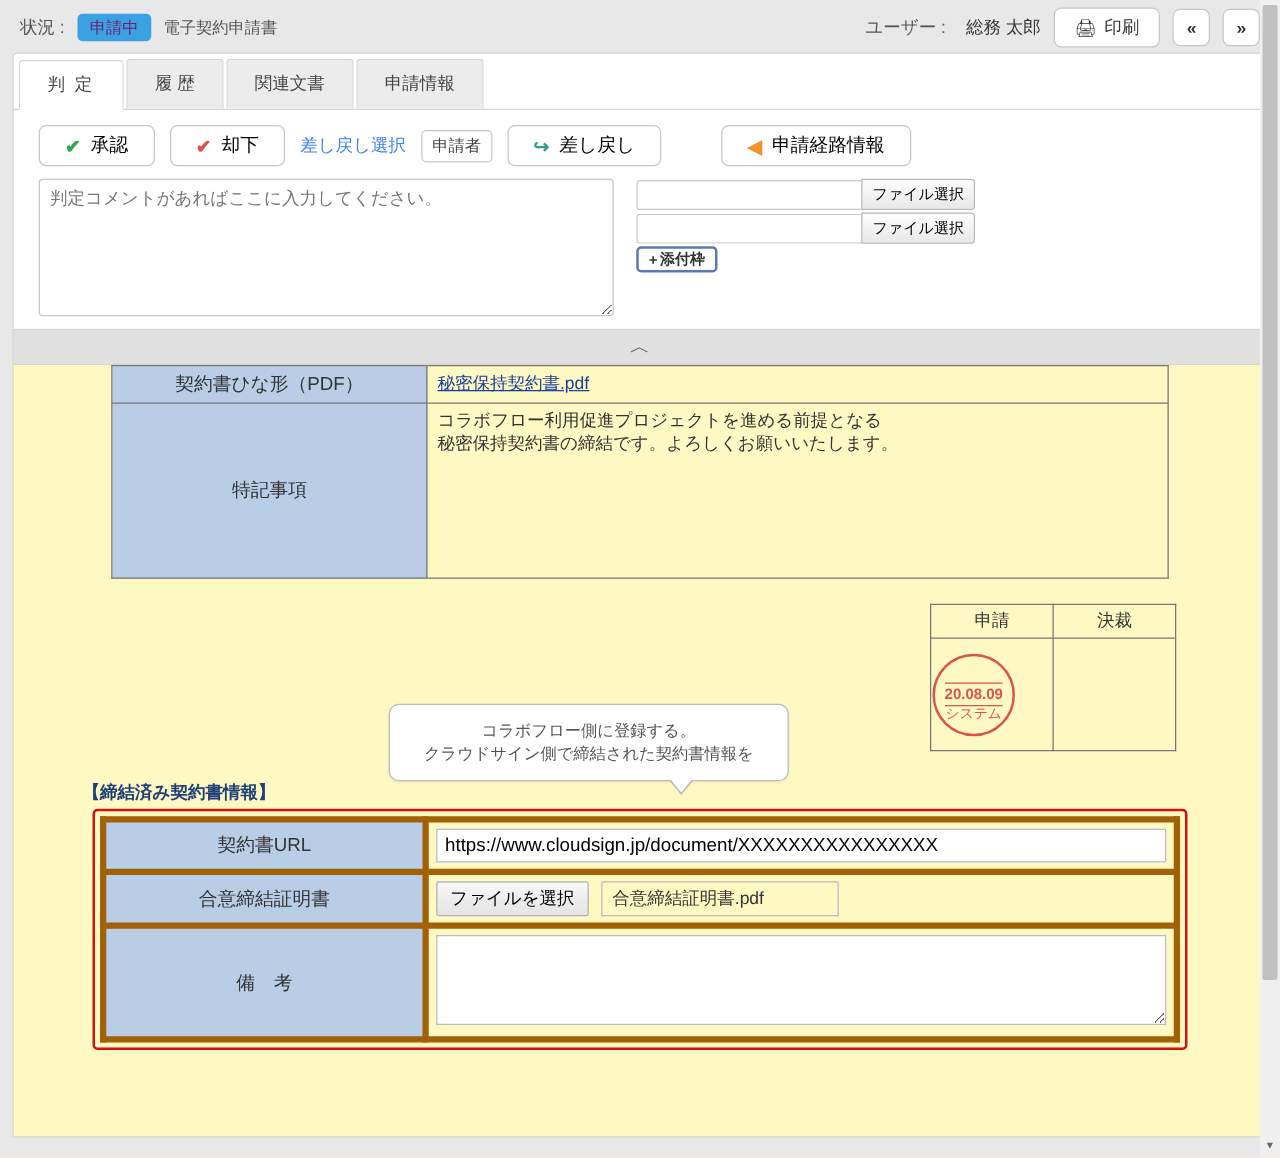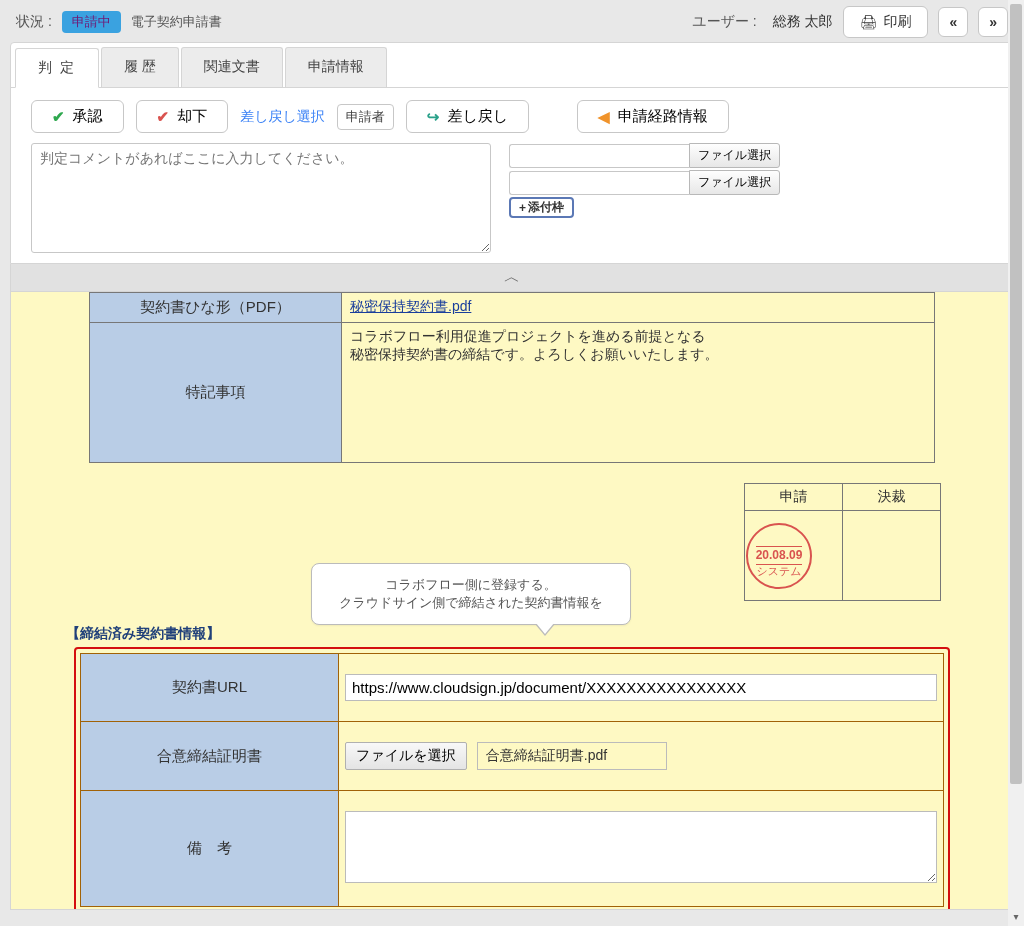--- a/index.html
+++ b/index.html
@@ -280,22 +280,22 @@
     border-radius: 4px;
     width: 876px;
     margin: 0 auto;
     padding: 4px;
   }
   table.info-tbl {
     border-collapse: collapse;
     width: 100%;
   }
   .info-tbl th, .info-tbl td {
-    border: 1px solid #a16207;
-    padding: 20px 6px;
+    border: 5px solid #a16207;
+    padding: 5px 6px;
     font-size: 15px;
   }
   .info-tbl th {
     background: #b9cde6;
     font-weight: normal;
     text-align: center;
     width: 258px;
     vertical-align: middle;
   }
   .url-input {

